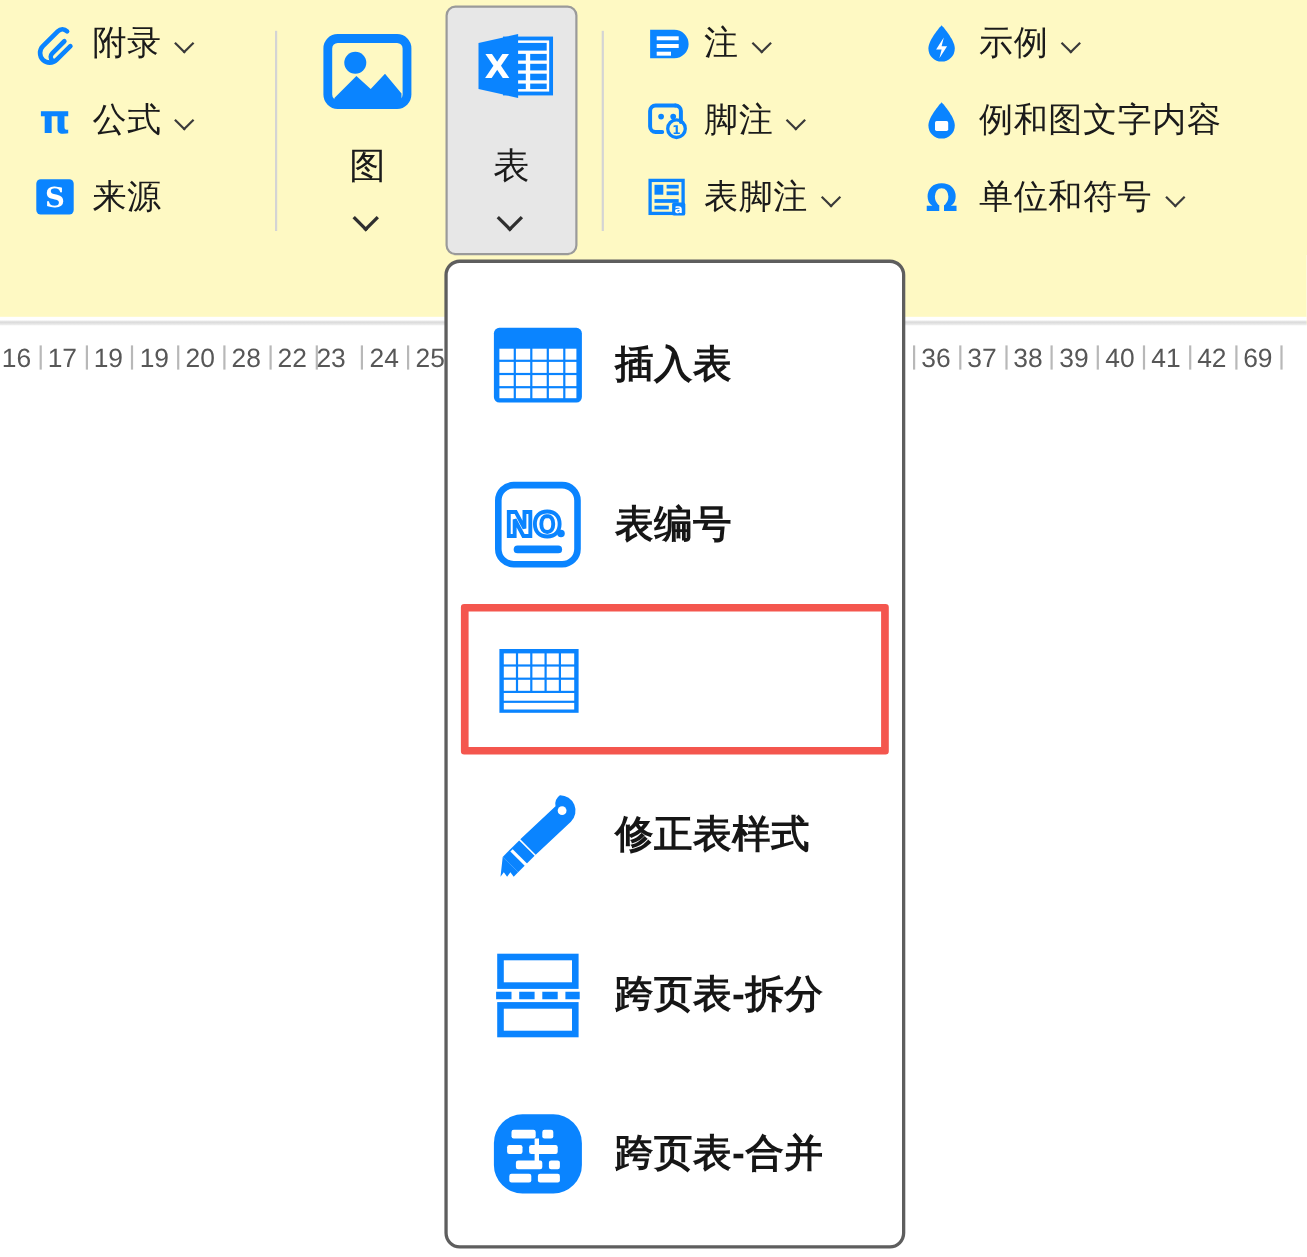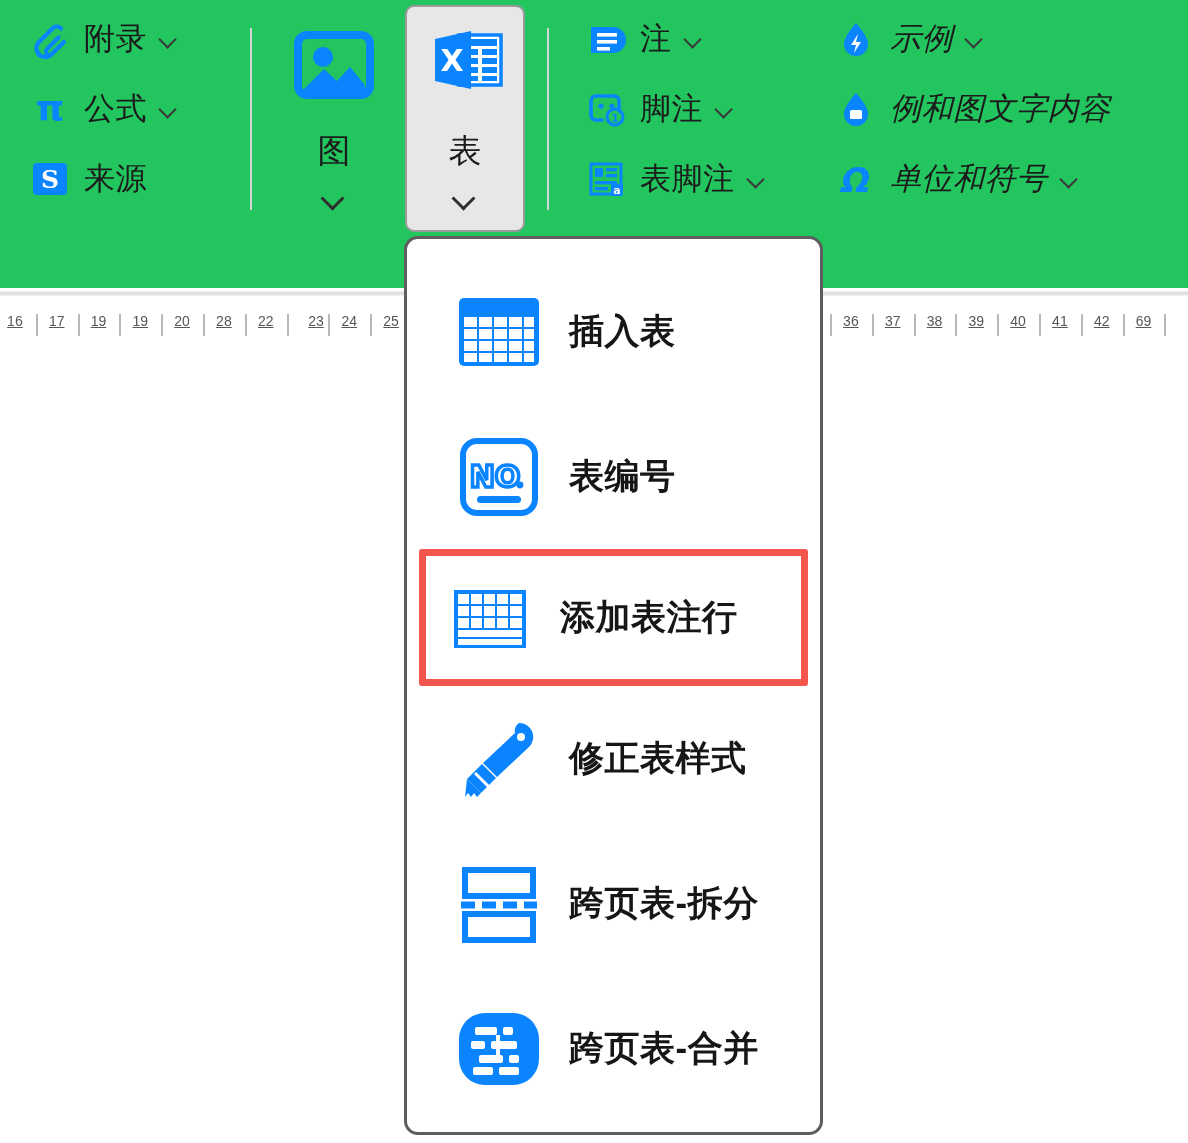--- a/index.html
+++ b/index.html
@@ -8,21 +8,21 @@
     width: 1188px; height: 1143px;
     background: #ffffff;
     font-family: "Liberation Sans", "DejaVu Sans", sans-serif;
     overflow: hidden;
   }
   #app { position: relative; width: 1188px; height: 1143px; background:#fff; }
 
   
   .ribbon {
     position: absolute; left:0; top:0; width:1188px; height:295px;
-    background:#22c55e;
+    background:#fef9c3;
   }
   .ribbon-divider {
     position:absolute; top:28px; width:2px; height:182px;
     background:#d4d4d4;
   }
   .ribbon-bottom {
     position:absolute; left:0; top:288px; width:1188px; height:8px;
     background: linear-gradient(to bottom,#ffffff 0%, #ffffff 35%, #d9d9d9 60%, #f3f3f3 100%);
   }
 
@@ -69,38 +69,38 @@
   
   .ruler {
     position:absolute; left:0; top:296px; width:1188px; height:60px;
     background:#ffffff;
   }
   .ruler-inner { position:relative; width:100%; height:100%; }
   .rtick {
     position:absolute; top:18px; width:2px; height:22px; background:#b8b8b8;
   }
   .rnum {
-    position:absolute; top:17px; font-size:14px; color:#575757;
-    transform:translateX(-50%); font-family:"Liberation Sans","DejaVu Sans",sans-serif;text-decoration:underline;
+    position:absolute; top:17px; font-size:24px; color:#575757;
+    transform:translateX(-50%); font-family:"Liberation Sans","DejaVu Sans",sans-serif;
   }
 
   
   .page-body {
     position:absolute; left:0; top:356px; width:1188px; height:787px; background:#ffffff;
   }
 
   
   .dropdown {
     position:absolute; left:404px; top:236px; width:419px; height:899px;
     background:#ffffff; border:3px solid #5e5e5e; border-radius:14px;
     z-index:50; overflow:hidden;
   }
   .mitem {
     display:flex; align-items:center; gap:22px;
-    height:145px; padding-left:44px; cursor:pointer; position:relative;
+    height:145px; padding-left:34px; cursor:pointer; position:relative;
   }
   .mitem .mic { width:96px; height:96px; flex:none; }
   .mitem .mlbl {
     font-size:35px; font-weight:bold; color:#161616;
     font-family:"Liberation Sans","DejaVu Sans",sans-serif;
     letter-spacing:0.5px;
   }
   .mitem.highlight {
     border:7px solid #f4564e; border-radius:3px;
     margin:0 12px; padding-left:16px; height:137px;
@@ -227,21 +227,21 @@
             <rect x="11" y="30" width="13" height="3.4" fill="#0a84ff"></rect>
             <rect x="27" y="27" width="12" height="12" rx="2" fill="#0a84ff"></rect>
             <text x="33" y="37" text-anchor="middle" font-size="11" font-weight="bold" fill="#ffffff" font-family="DejaVu Sans, sans-serif">a</text>
           </svg>
         </span>
         <span class="lbl">表脚注</span>
         <span class="caret"></span>
       </div>
     </div>
 
-    <div class="grp" style="left:828px; top:14px; gap:20px;font-style:italic;">
+    <div class="grp" style="left:828px; top:14px; gap:20px;">
 
       <div class="sbtn">
         <span class="ic">
           <svg viewBox="0 0 44 44" width="44" height="44">
             <path d="M22 6 C22 6 34 19 34 27 a12 12 0 0 1 -24 0 C10 19 22 6 22 6 Z" fill="#0a84ff"></path>
             <path d="M24 17 L17 28 h5 l-2 8 7 -11 h-5 Z" fill="#ffffff"></path>
           </svg>
         </span>
         <span class="lbl">示例</span>
         <span class="caret"></span>
@@ -280,21 +280,21 @@
         <div class="rnum" style="left: 98.5px;">19</div>
         <div class="rtick" style="left: 119.4px;"></div>
         <div class="rnum" style="left: 140.3px;">19</div>
         <div class="rtick" style="left: 161.2px;"></div>
         <div class="rnum" style="left: 182.1px;">20</div>
         <div class="rtick" style="left: 203px;"></div>
         <div class="rnum" style="left: 223.9px;">28</div>
         <div class="rtick" style="left: 244.8px;"></div>
         <div class="rnum" style="left: 265.7px;">22</div>
         <div class="rtick" style="left: 286.6px;"></div>
-        <div class="rnum" style="left: 316px;">23</div>
+        <div class="rnum" style="left: 301px;">23</div>
         <div class="rtick" style="left: 328.4px;"></div>
         <div class="rnum" style="left: 349.3px;">24</div>
         <div class="rtick" style="left: 370.2px;"></div>
         <div class="rnum" style="left: 391.1px;">25</div>
         <div class="rtick" style="left: 412px;"></div>
         <div class="rnum" style="left: 432.9px;">26</div>
         <div class="rtick" style="left: 453.8px;"></div>
         <div class="rnum" style="left: 474.7px;">27</div>
         <div class="rtick" style="left: 495.6px;"></div>
         <div class="rnum" style="left: 516.5px;">28</div>
@@ -397,21 +397,20 @@
             <rect x="16" y="48" width="11" height="10"></rect>
               <rect x="29" y="48" width="11" height="10"></rect>
             <rect x="42" y="48" width="11" height="10"></rect>
               <rect x="55" y="48" width="11" height="10"></rect>
             <rect x="68" y="48" width="12" height="10"></rect>
             <rect x="16" y="60" width="64" height="7"></rect>
             <rect x="16" y="69" width="64" height="6"></rect>
           </g>
         </svg>
       </span>
-      <span class="mlbl">添加表注行</span>
     </div>
 
     <div class="mitem">
       <span class="mic">
         <svg viewBox="0 0 96 96" width="96" height="96">
           <path d="M68 12 a14 14 0 0 1 10 24 L46 66 L32 52 L64 22 a10 10 0 0 1 4 -10 Z" fill="#0a84ff"></path>
           <circle cx="70" cy="26" r="4" fill="#ffffff"></circle>
           <path d="M31 53 L45 67 L30 82 L16 68 Z" fill="#0a84ff"></path>
           <g stroke="#ffffff" stroke-width="3">
             <line x1="24" y1="62" x2="38" y2="76"></line>

